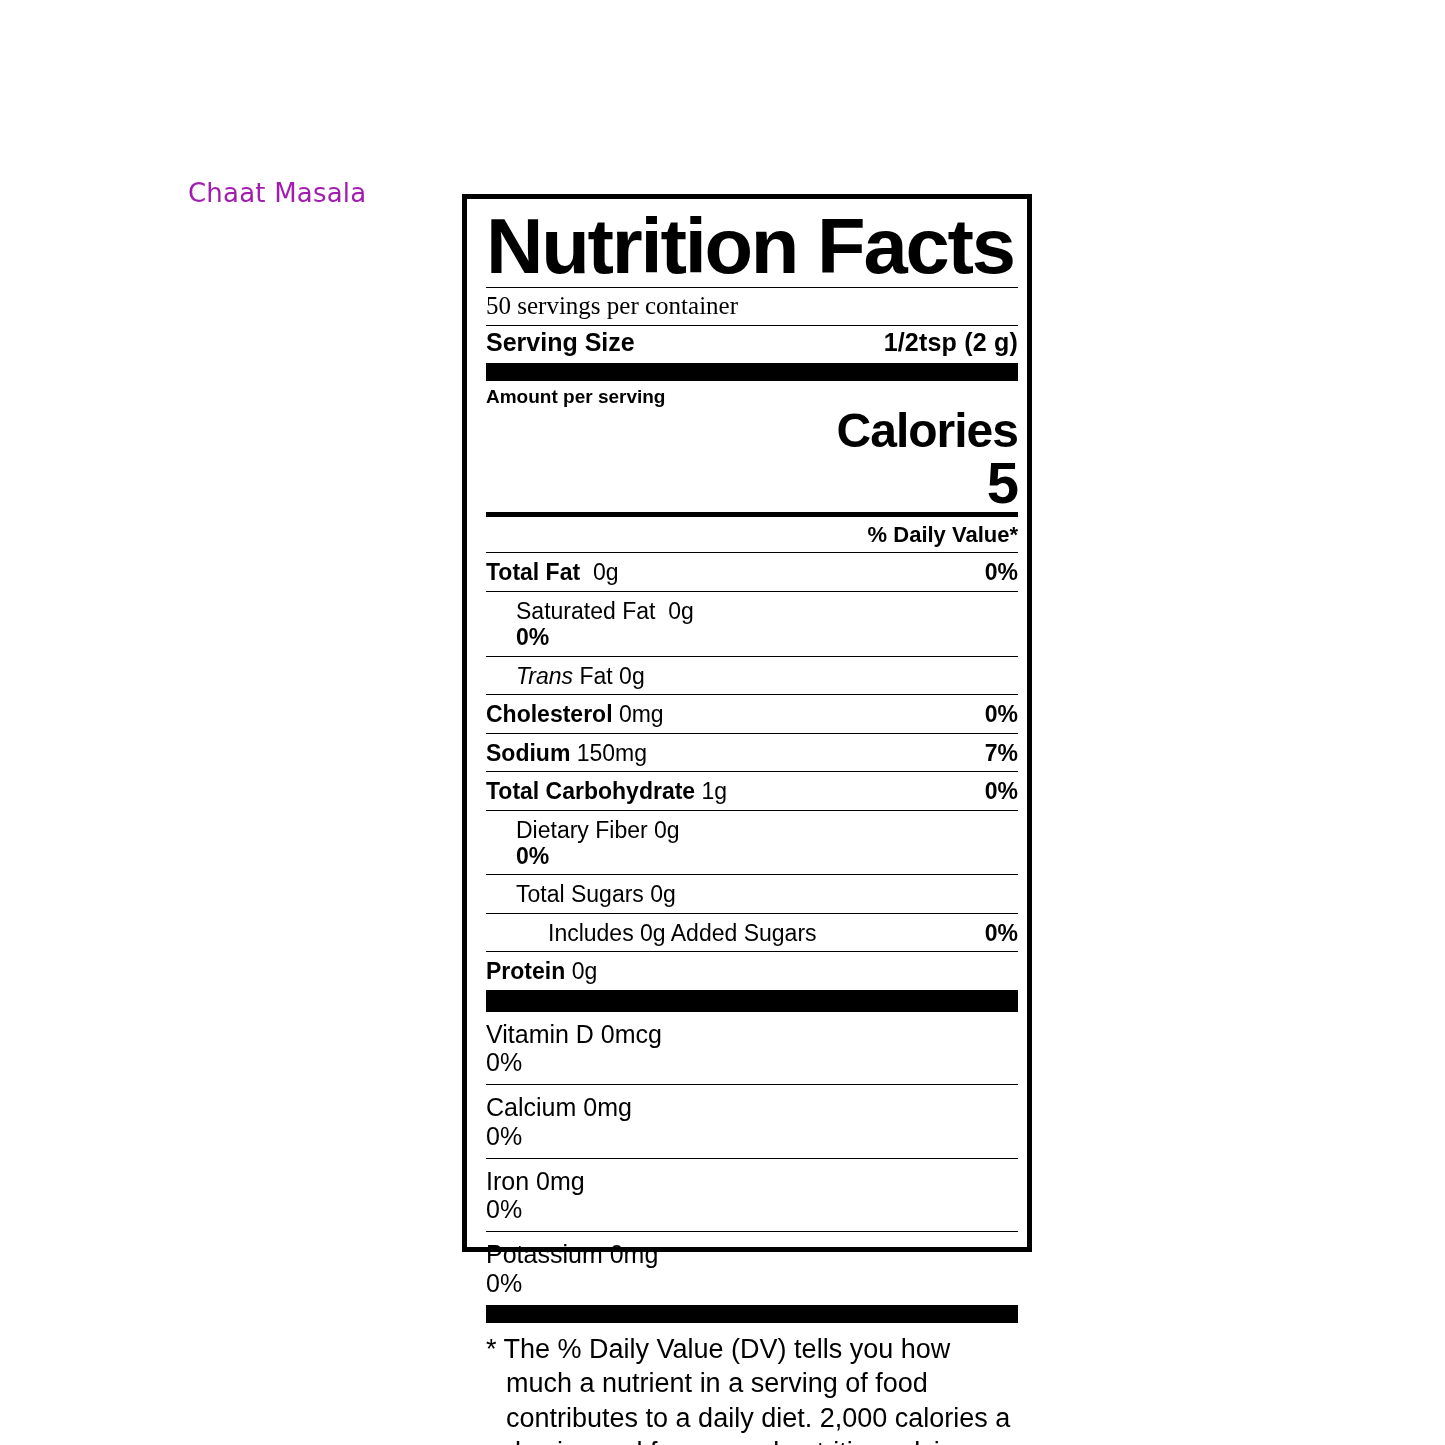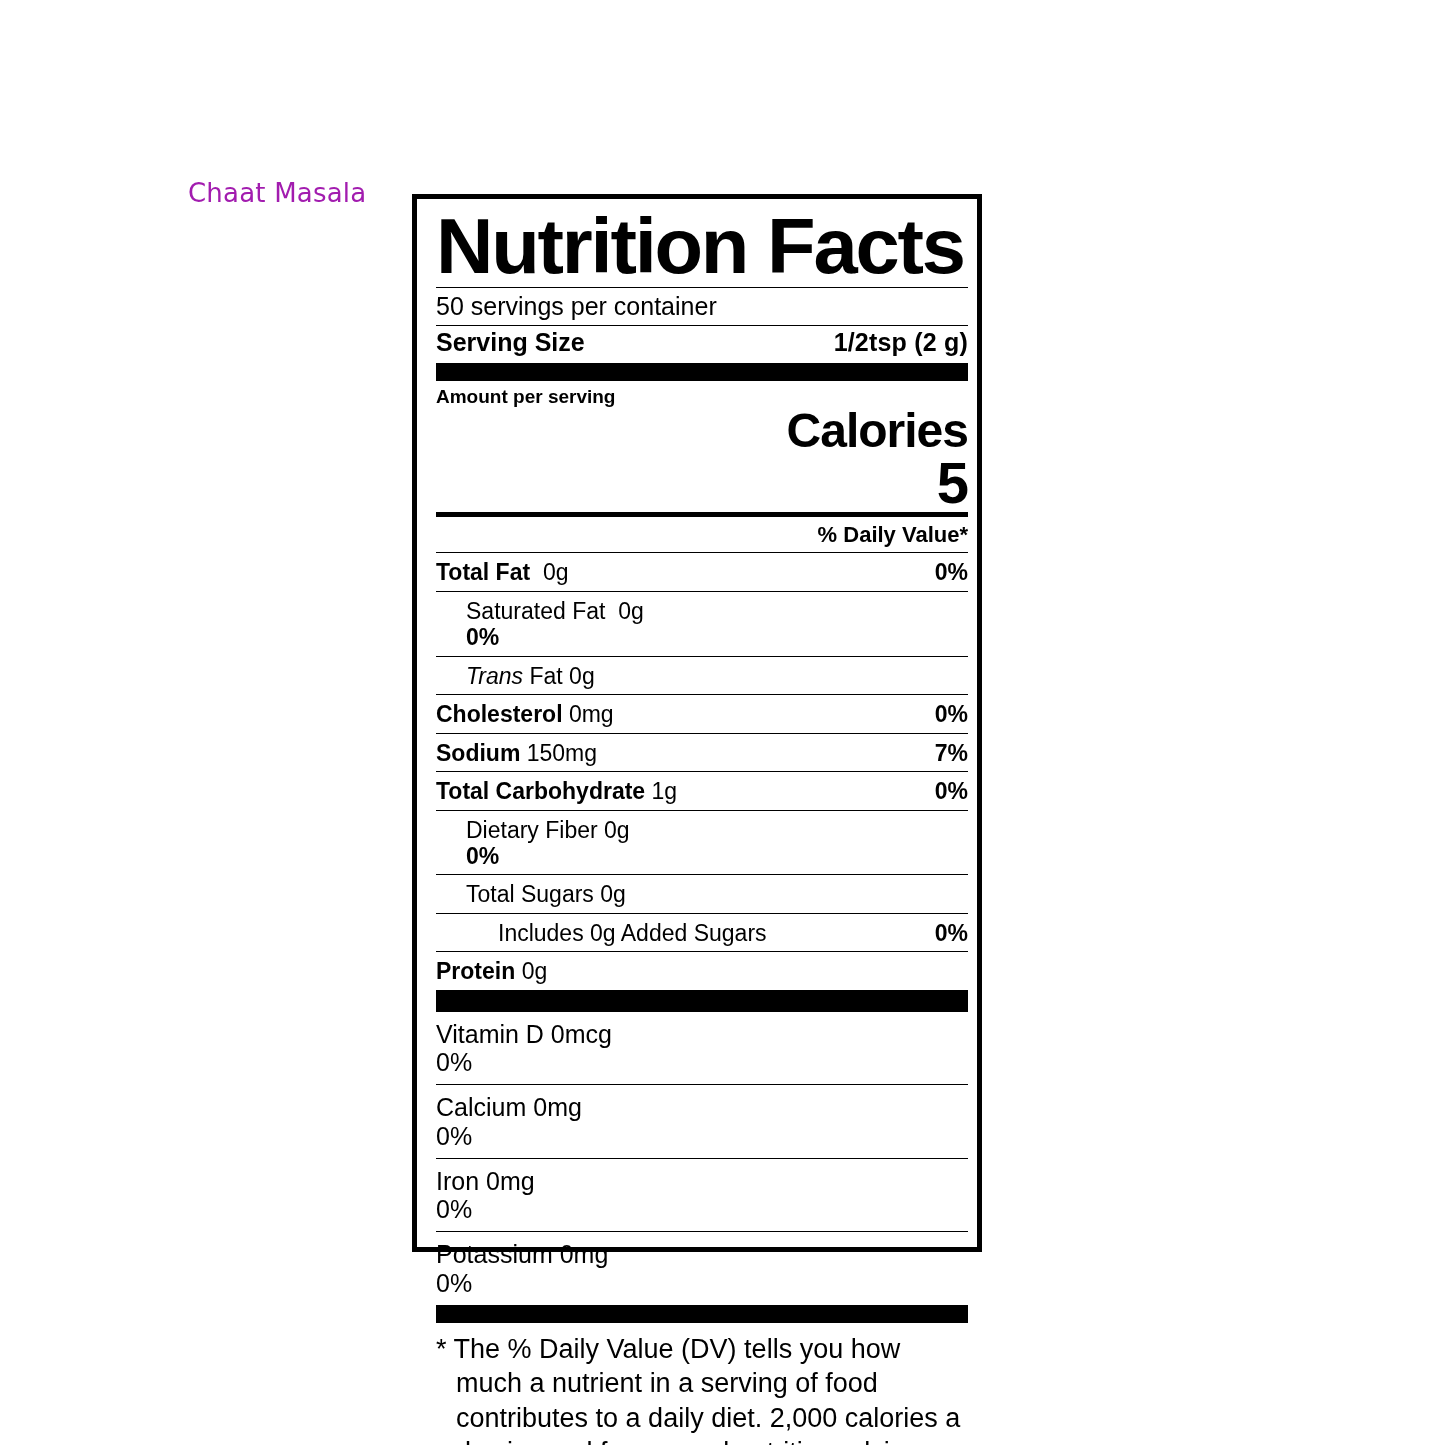--- a/index.html
+++ b/index.html
@@ -22,21 +22,21 @@
     top: 178px;
     font-size: 26px;
     letter-spacing: 0.2px;
     color: #a21caf;
     font-family: "DejaVu Sans", sans-serif;
     font-weight: 400;
   }
 
   #panel {
     position: absolute;
-    left: 412px;
+    left: 462px;
     top: 194px;
     width: 570px;
     height: 1058px;
     border: 5px solid #000;
     background: #fff;
     box-sizing: border-box;
   }
 
   .inner {
     position: absolute;
@@ -59,20 +59,21 @@
 
   .rule-thin { border-bottom: 1px solid #000; }
   .rule-med  { border-bottom: 5px solid #000; }
   .rule-thick{ border-bottom: 18px solid #000; }
   .rule-bar  { border-bottom: 22px solid #000; }
 
   .servings {
     font-size: 25px;
     padding: 4px 0 4px 0;
     line-height: 1.15;
+    font-family: Liberation Serif, serif;
   }
 
   .serving-size {
     display: flex;
     justify-content: space-between;
     align-items: baseline;
     font-size: 25px;
     padding: 2px 0 6px 0;
   }
   .serving-size .label { font-weight: 700; }

